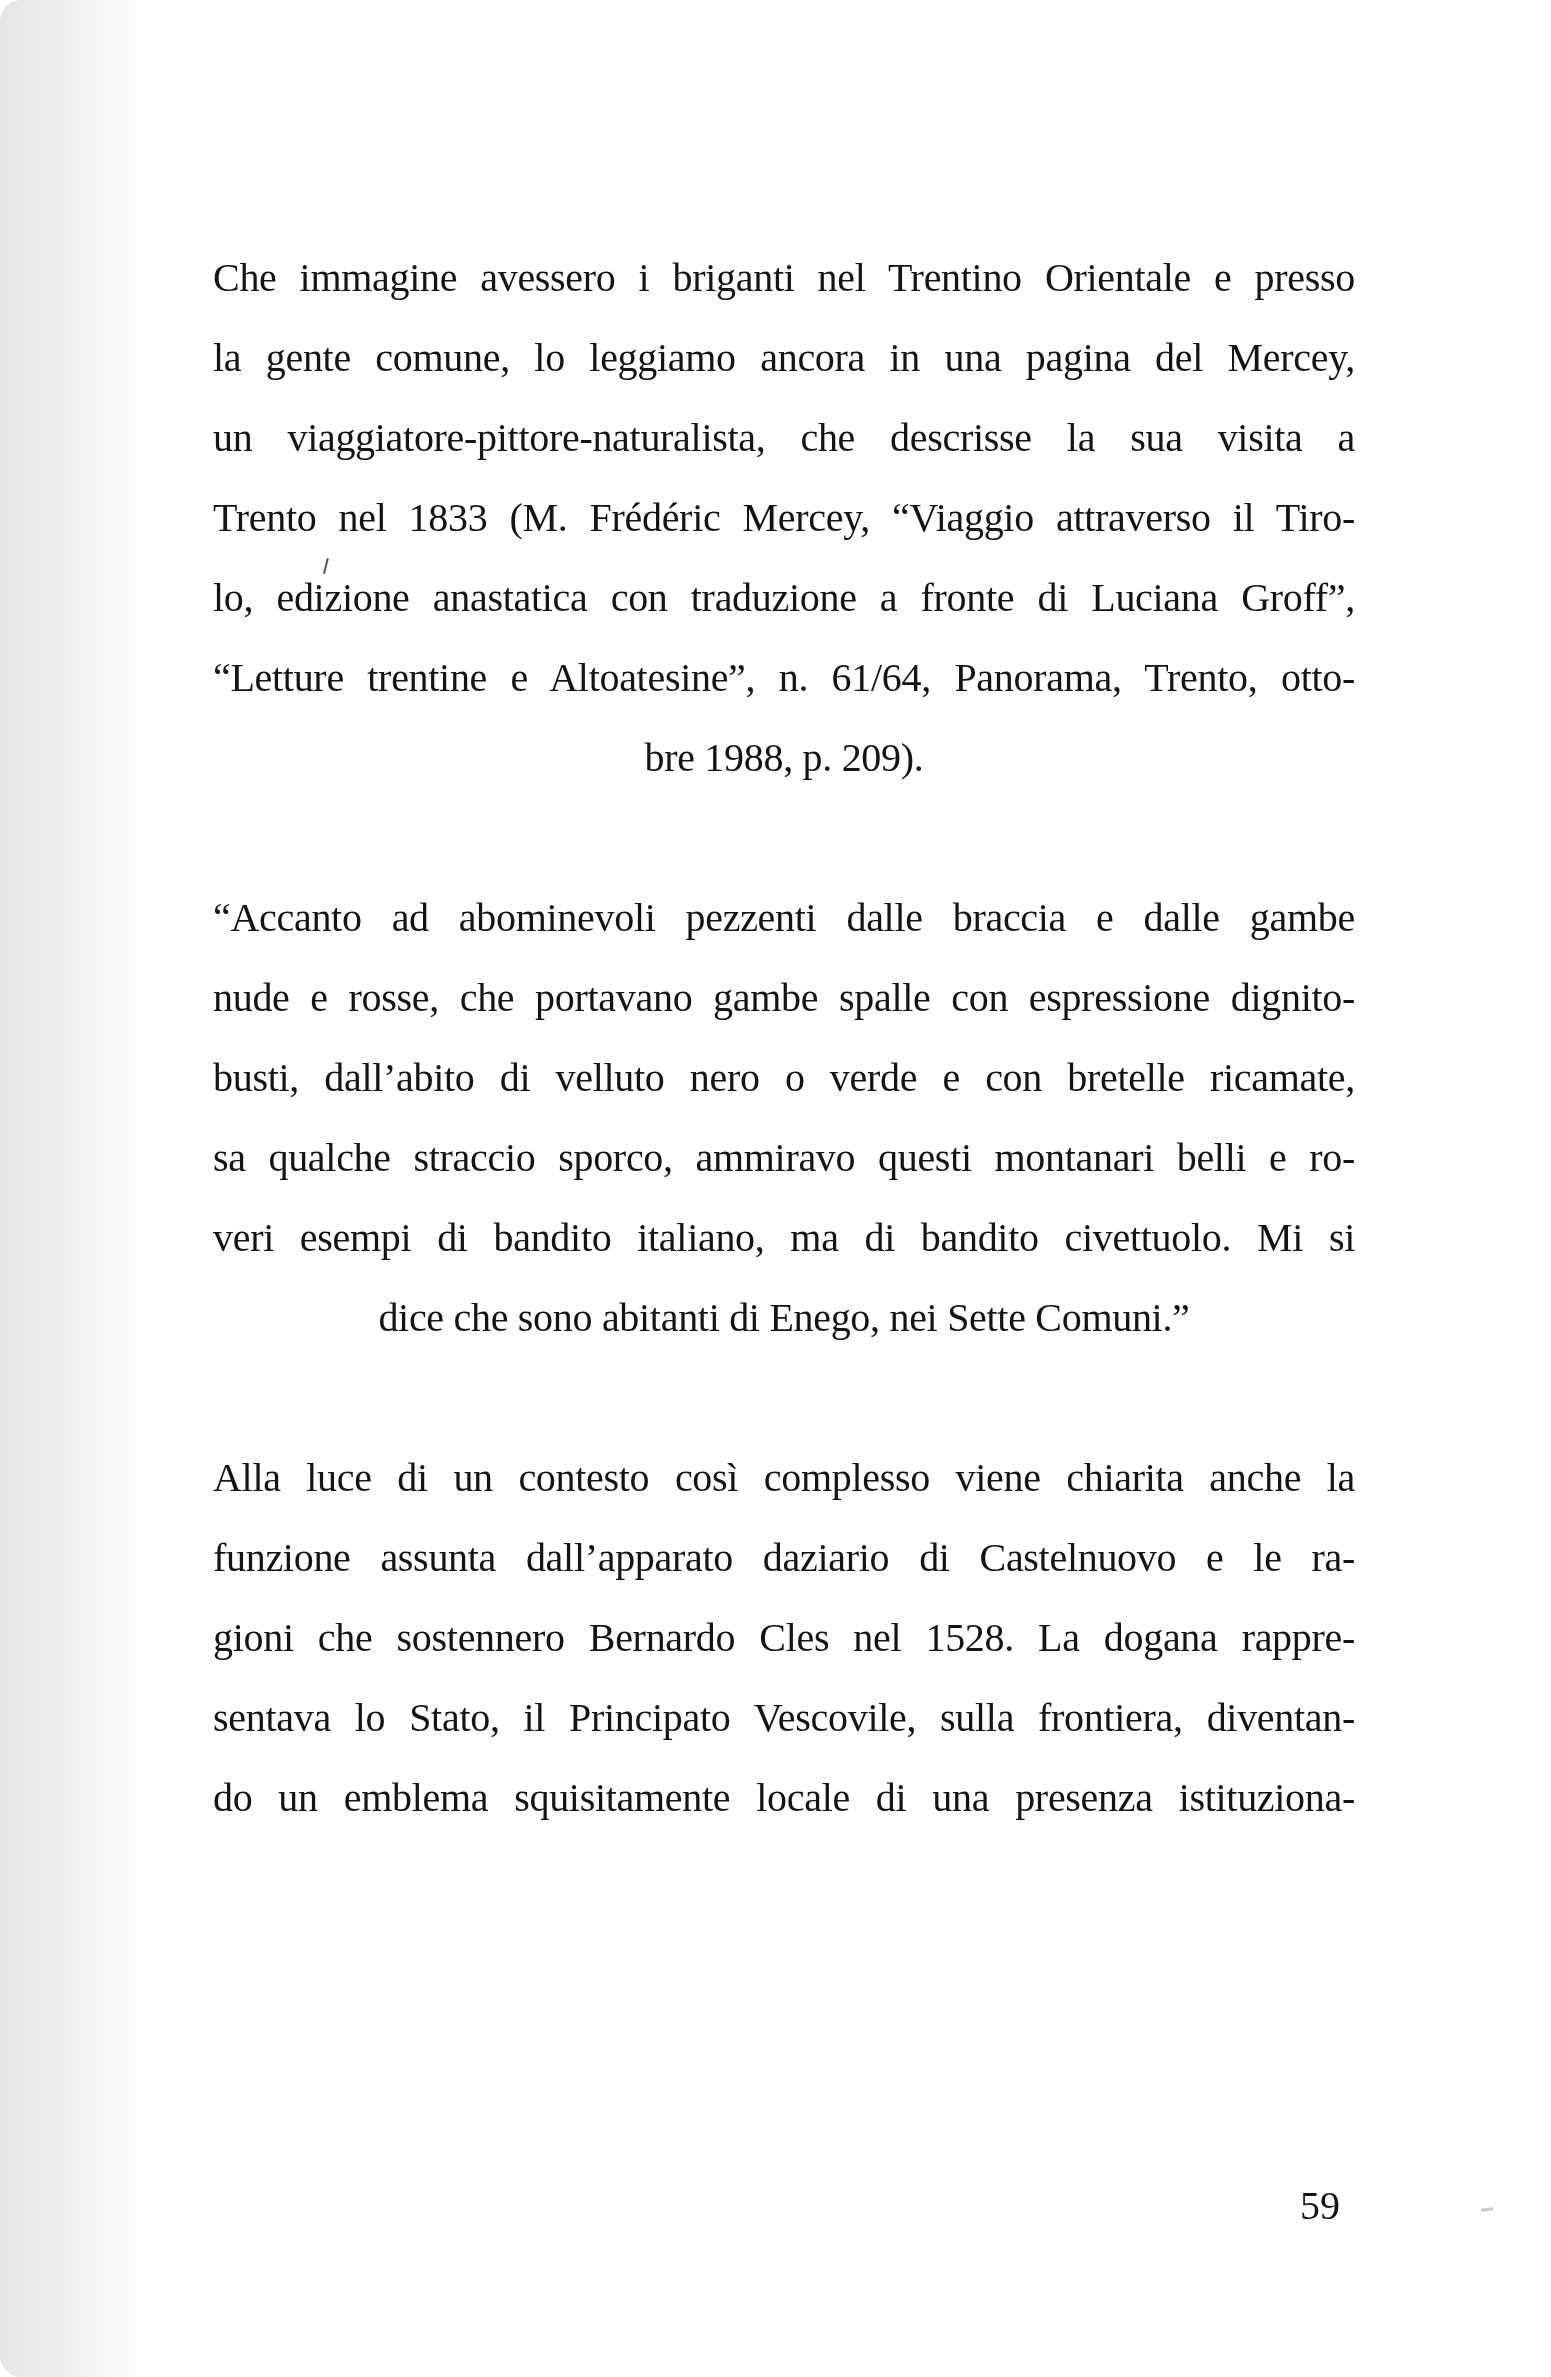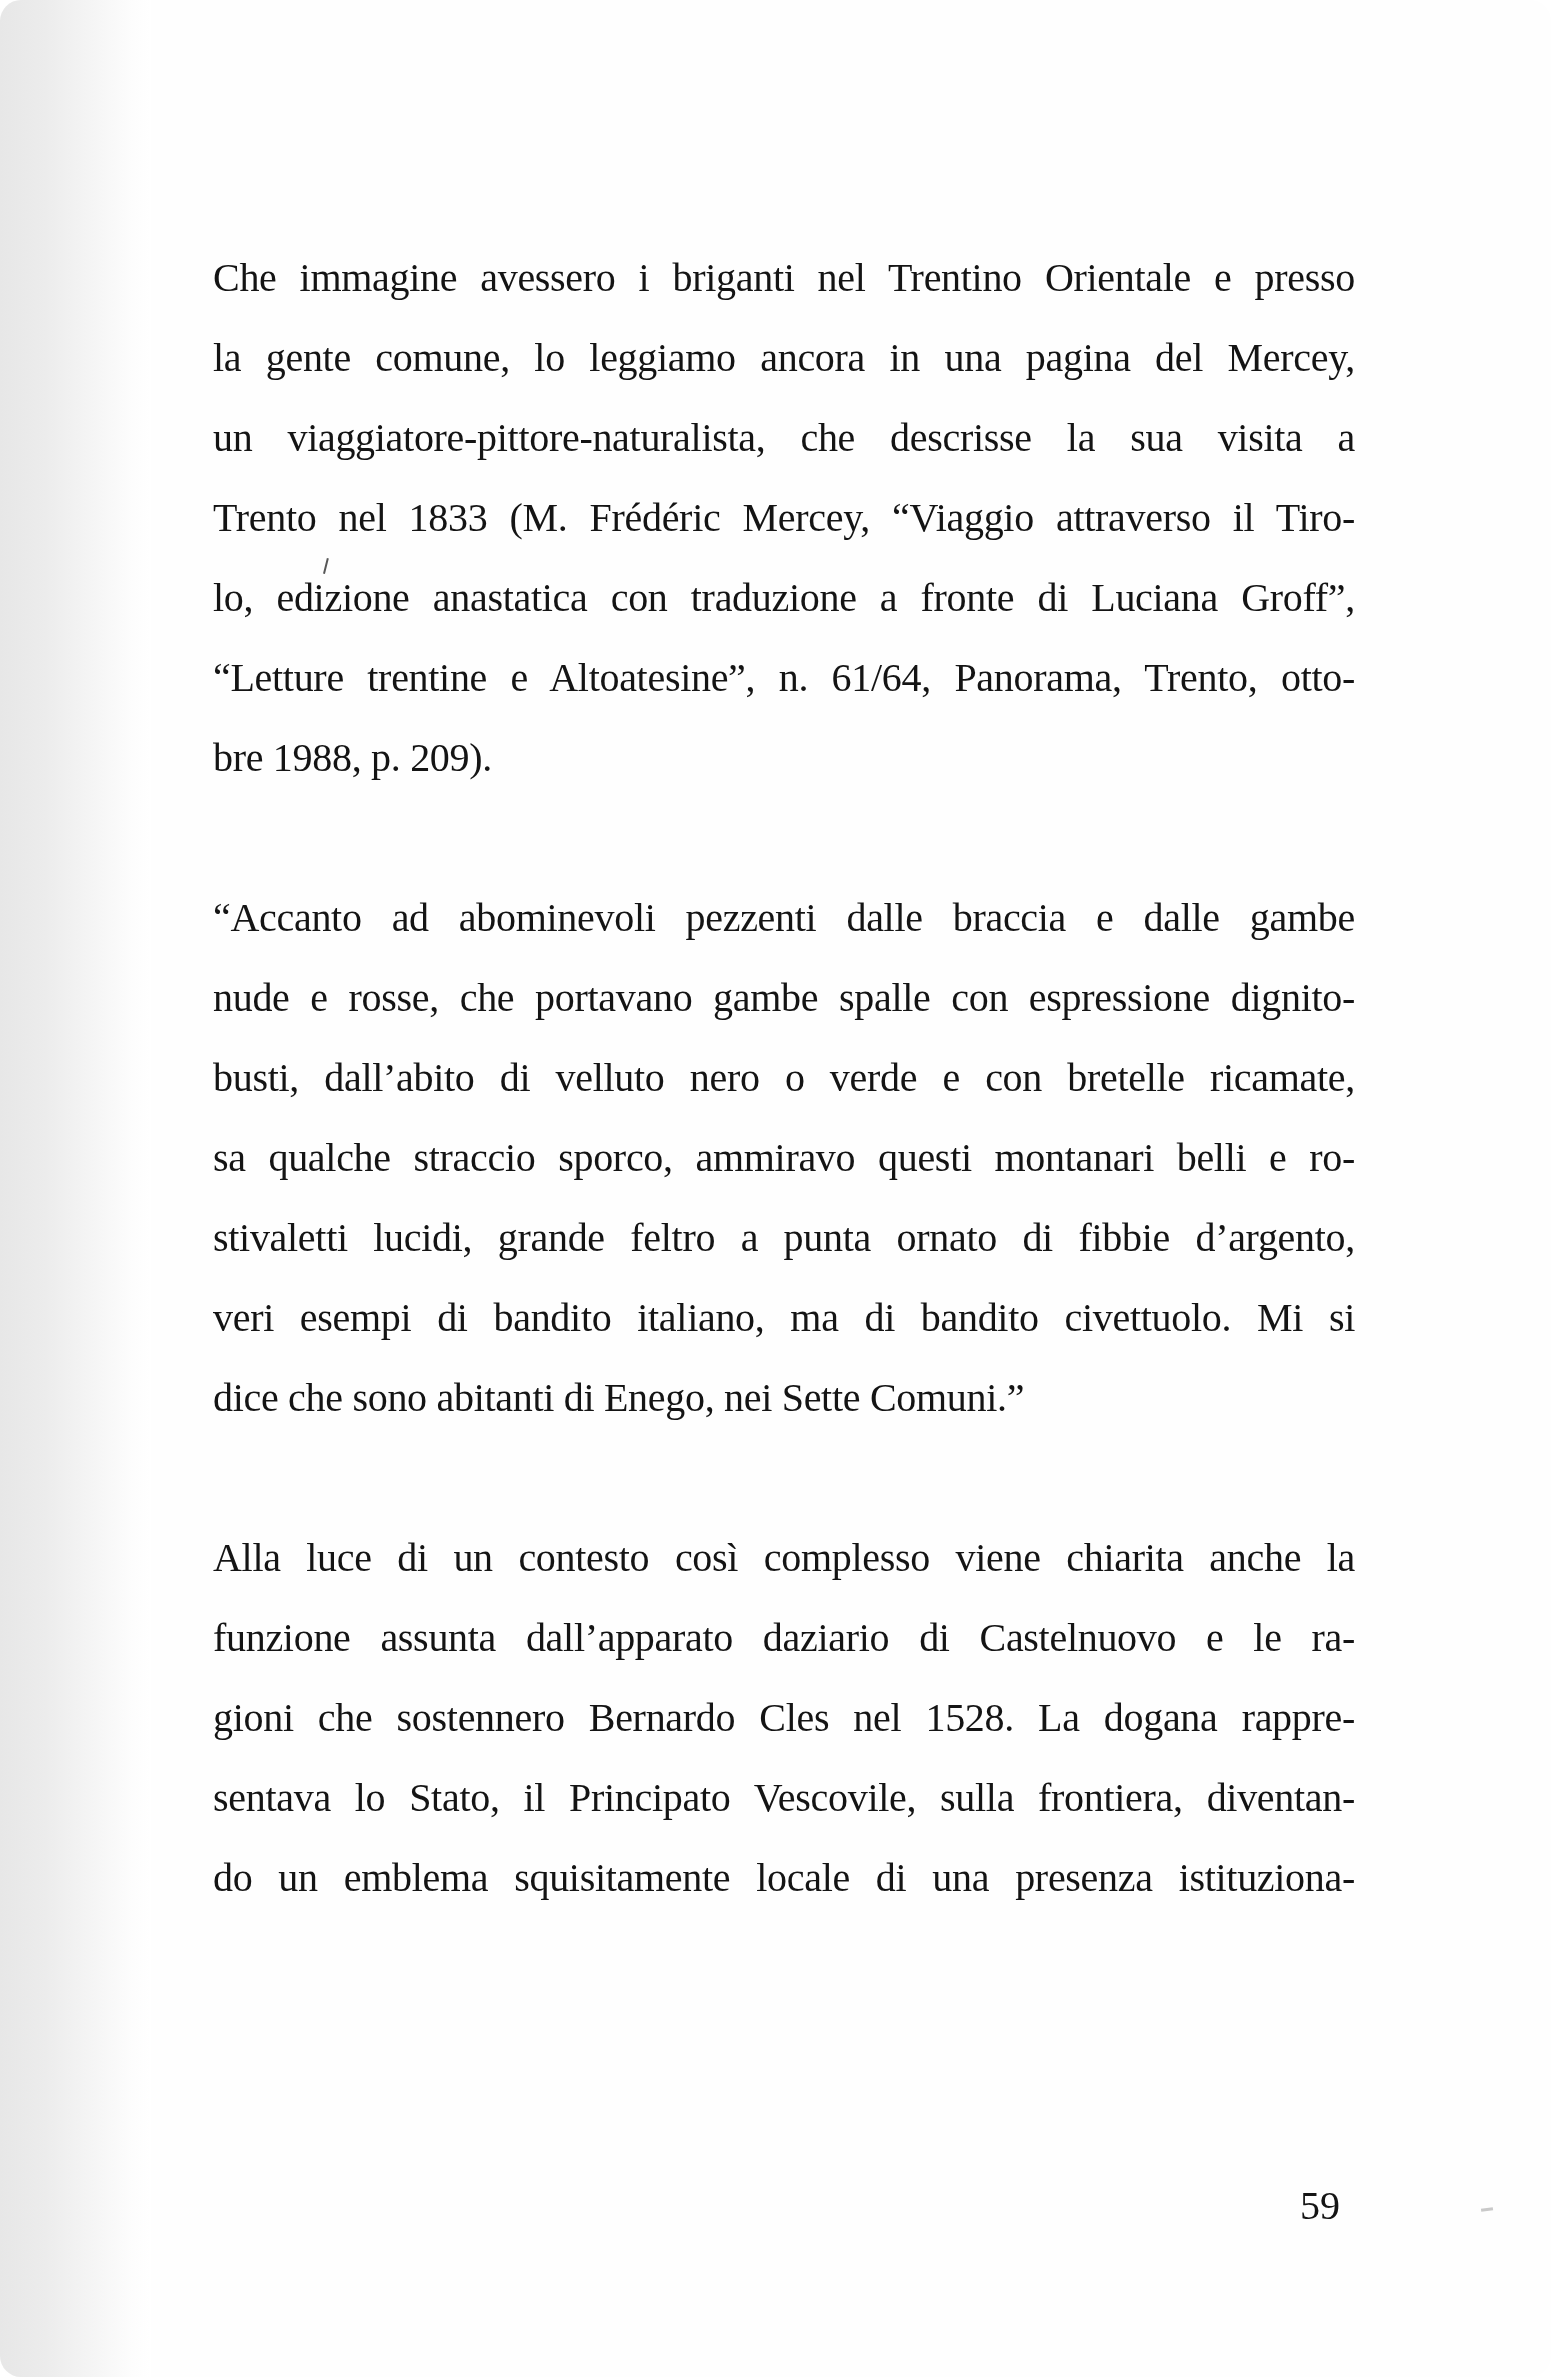--- a/index.html
+++ b/index.html
@@ -35,21 +35,21 @@
     letter-spacing: -0.3px;
   }
   .paragraph { margin: 0 0 80px 0; }
   .paragraph:last-child { margin-bottom: 0; }
   .line {
     text-align: justify;
     text-align-last: justify;
     white-space: normal;
   }
   .line.last {
-    text-align: left;
+    text-align: center;
     text-align-last: auto;
   }
   .page-number {
     position: absolute;
     left: 198px;
     top: 2166px;
     width: 1142px;
     font-size: 40px;
     line-height: 80px;
     text-align: right;
@@ -92,21 +92,20 @@
       <div class="line">lo, edizione anastatica con traduzione a fronte di Luciana Groff”,</div>
       <div class="line">“Letture trentine e Altoatesine”, n. 61/64, Panorama, Trento, otto-</div>
       <div class="line last">bre 1988, p. 209).</div>
     </div>
 
     <div class="paragraph">
       <div class="line">“Accanto ad abominevoli pezzenti dalle braccia e dalle gambe</div>
       <div class="line">nude e rosse, che portavano gambe spalle con espressione dignito-</div>
       <div class="line">busti, dall’abito di velluto nero o verde e con bretelle ricamate,</div>
       <div class="line">sa qualche straccio sporco, ammiravo questi montanari belli e ro-</div>
-      <div class="line">stivaletti lucidi, grande feltro a punta ornato di fibbie d’argento,</div>
       <div class="line">veri esempi di bandito italiano, ma di bandito civettuolo. Mi si</div>
       <div class="line last">dice che sono abitanti di Enego, nei Sette Comuni.”</div>
     </div>
 
     <div class="paragraph">
       <div class="line">Alla luce di un contesto così complesso viene chiarita anche la</div>
       <div class="line">funzione assunta dall’apparato daziario di Castelnuovo e le ra-</div>
       <div class="line">gioni che sostennero Bernardo Cles nel 1528. La dogana rappre-</div>
       <div class="line">sentava lo Stato, il Principato Vescovile, sulla frontiera, diventan-</div>
       <div class="line">do un emblema squisitamente locale di una presenza istituziona-</div>

